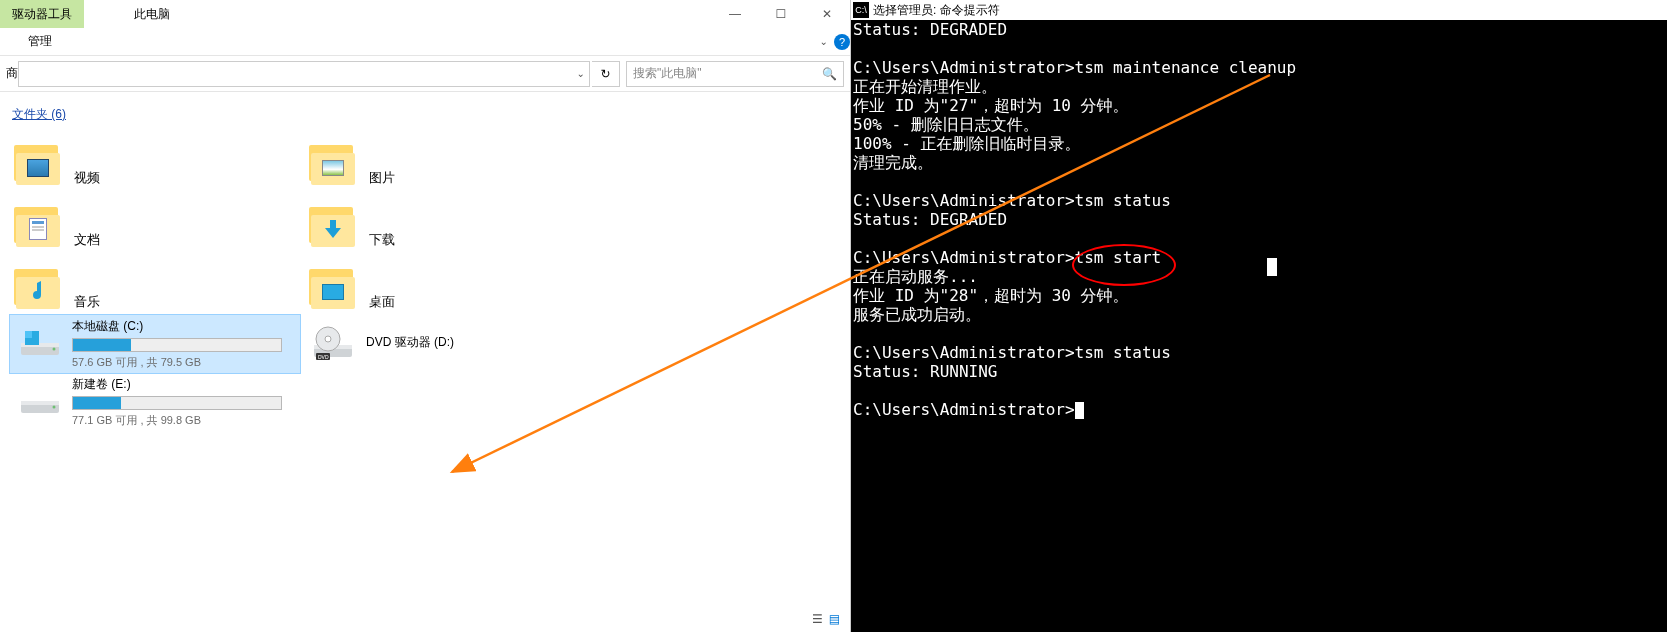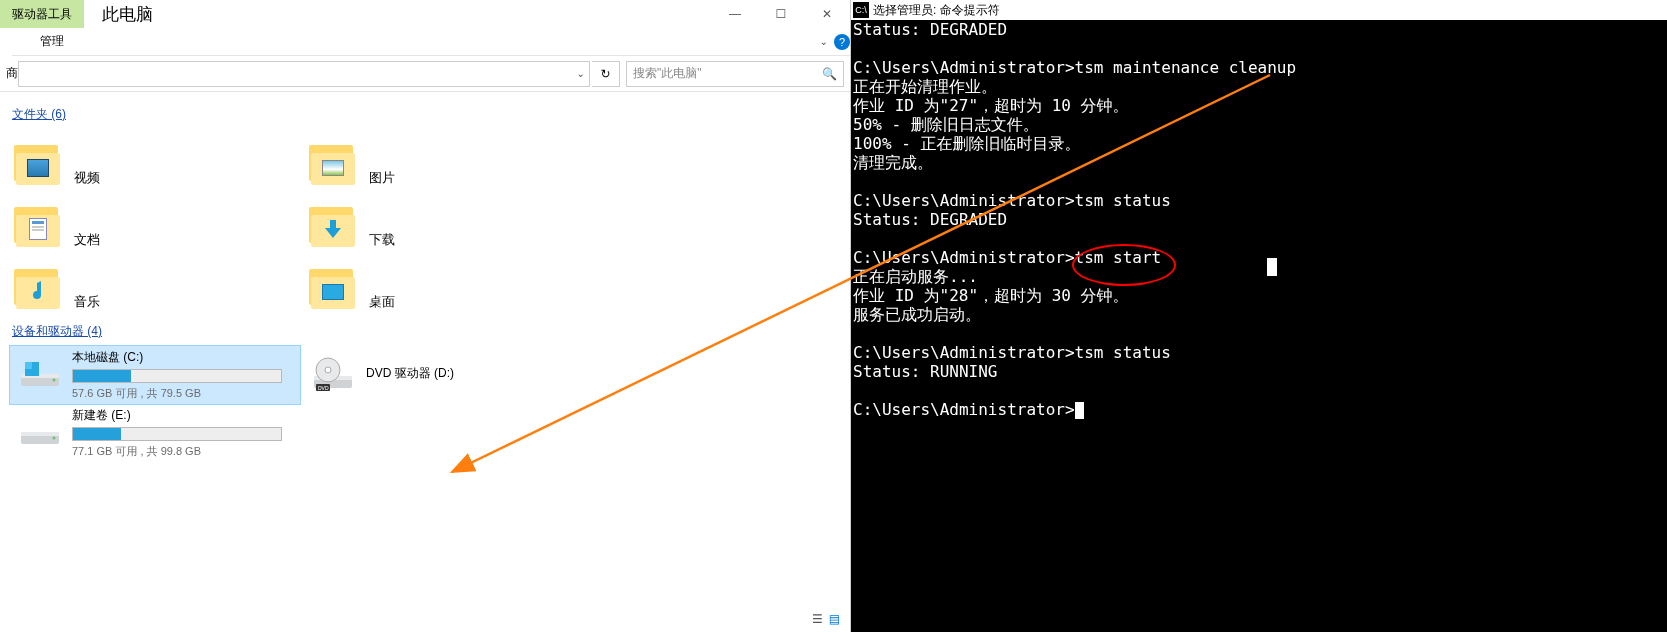--- a/index.html
+++ b/index.html
@@ -4,22 +4,22 @@
 <style>
 * { box-sizing: border-box; margin: 0; padding: 0; }
 body { font-family: "Microsoft YaHei", "Segoe UI", sans-serif; font-size: 12px; width: 1667px; height: 632px; overflow: hidden; position: relative; }
 .container { display: flex; width: 100%; height: 100%; border-radius: 32px; }
 .left-pane { width: 851px; height: 100%; background: #fff; border-right: 1px solid #ccc; position: relative; }
 .right-pane { width: 816px; height: 100%; background: #000; color: #fff; font-family: "NSimSun","SimSun","Consolas",monospace; font-size: 16px; line-height: 19px; }
 
 
 .explorer-tabs { height: 28px; background: #fff; display: flex; align-items: stretch; }
 .tab-active { background: #c6e6a2; padding: 4px 12px; font-size: 12px; display:flex; align-items:center; }
-.tab-inactive { background: #fff; padding: 4px 18px; font-size: 17px; display:flex; align-items:center; }
-.ribbon-row { height: 28px; display: flex; align-items: center; padding-left: 28px; font-size: 12px; border-bottom: 1px solid #e5e5e5; margin-left: 12px; }
+.tab-inactive { background: #fff; padding: 4px 18px; font-size: 12px; display:flex; align-items:center;margin-left:32px; }
+.ribbon-row { height: 28px; display: flex; align-items: center; padding-left: 28px; font-size: 12px; border-bottom: 1px solid #e5e5e5; }
 .title-controls { position: absolute; top: 0; right: 0; display: flex; }
 .title-btn { width: 46px; height: 28px; display:flex; align-items:center; justify-content:center; color:#555; }
 
 .nav-row { height: 36px; display:flex; align-items:center; padding: 0 6px; border-bottom: 1px solid #e5e5e5; }
 .breadcrumb-box { flex:1; border:1px solid #ccc; height:26px; display:flex; align-items:center; justify-content:flex-end; padding:0 4px; margin-right:2px; }
 .refresh-box { width:28px; height:26px; border:1px solid #ccc; border-left:none; display:flex; align-items:center; justify-content:center; margin-right:6px; }
 .search-box { width:218px; height:26px; border:1px solid #ccc; display:flex; align-items:center; padding:0 6px; color:#888; justify-content:space-between; }
 
 .content { padding: 6px 10px; position: relative; }
 .section-head { color: #1a4aab; font-size: 12px; margin: 8px 0 6px 2px; text-decoration: underline; }
@@ -170,21 +170,20 @@
             <div class="folder-back"></div>
               <div class="folder-front"></div>
             <div class="icon-content" style="top:10px;">
               <div style="width:22px;height:16px;background:#29abe2;border:1px solid #1a7aa8;"></div>
             </div>
           </div>
           <div class="folder-label">桌面</div>
         </div>
       </div>
 
-      <div class="section-head">设备和驱动器 (4)</div>
       <div class="drive-grid">
 
 
         <div class="drive-item selected">
           <div class="drive-icon">
             <svg class="hdd-svg" viewBox="0 0 42 30">
               <rect x="2" y="14" width="38" height="12" fill="#cfd3d6" rx="2"></rect>
               <rect x="2" y="14" width="38" height="4" fill="#e7e9eb"></rect>
               <rect x="6" y="2" width="14" height="14" fill="#29abe2"></rect>
               <rect x="6" y="2" width="7" height="7" fill="#4fc3f7"></rect>

